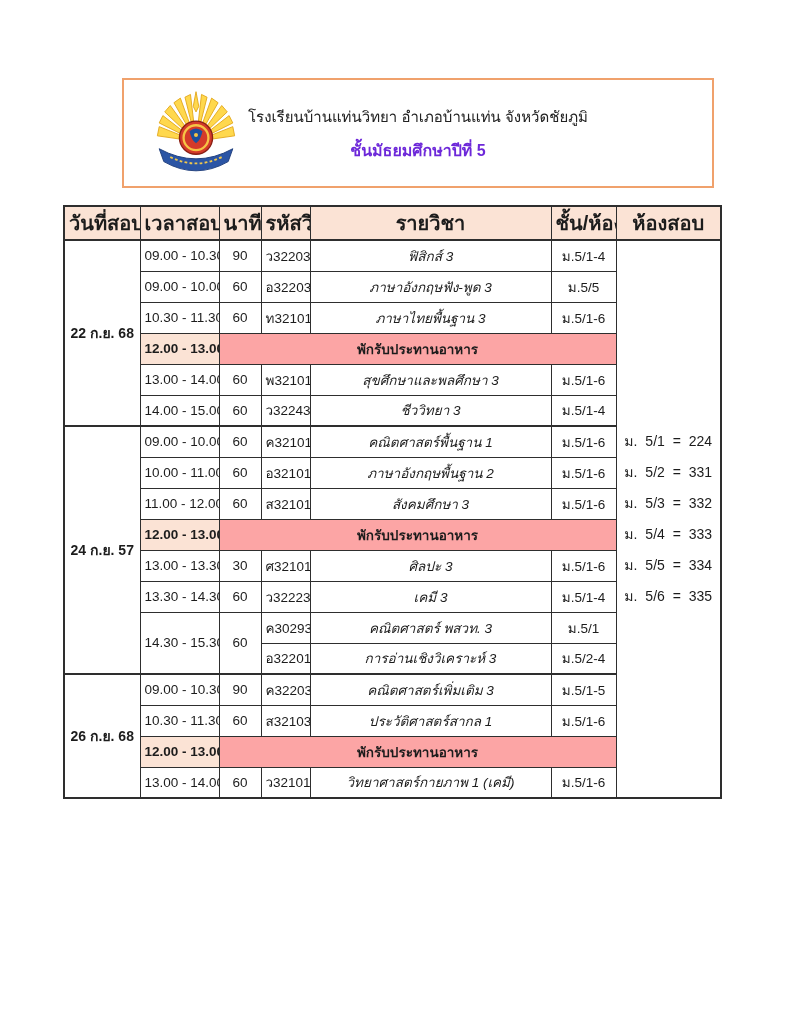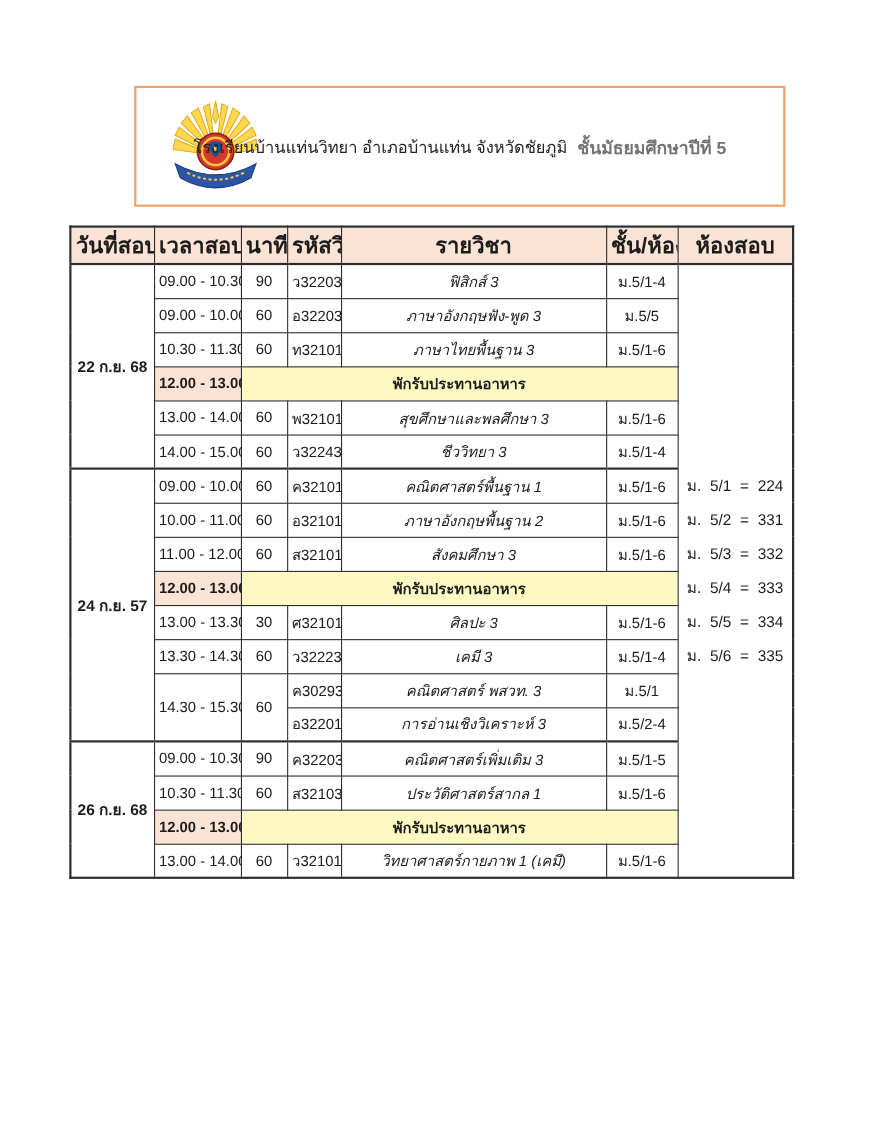--- a/index.html
+++ b/index.html
@@ -20,27 +20,27 @@
     background: #ffffff;
   }
   .title-logo {
     position: absolute;
     left: 26px; top: 10px;
     width: 92px; height: 88px;
   }
   .title-lines {
     position: absolute;
     left: 0; top: 0; right: 0; bottom: 0;
-    display: flex; flex-direction: row;
+    display: flex; flex-direction: column;
     align-items: center; justify-content: center;
     gap: 9px;
     padding-top: 2px;
   }
   .title-line  { font-size: 15px; color: #222; }
-  .title-grade { font-size: 16px; font-weight: bold; color: #737373; }
+  .title-grade { font-size: 16px; font-weight: bold; color: #6d28d9; }
 
   
   .exam-table-wrap {
     position: absolute;
     left: 63px; top: 205px;
   }
   table.exam {
     border-collapse: collapse;
     table-layout: fixed;
     width: 657px;
@@ -70,21 +70,21 @@
     font-weight: 600;
     font-size: 14px;
     border-right: 2px solid #2e2e2e;
   }
   td.subject-cell { text-align: left; padding-left: 6px; font-style: italic; }
   td.break-time {
     background: #FBE3D5;
     font-weight: bold;
   }
   td.break-label {
-    background: #fef9c3;
+    background: #fca5a5;
     font-weight: bold;
   }
   td.rooms-cell {
     vertical-align: top;
     border-left: 2px solid #2e2e2e;
     padding: 1px 0 0 13px;
     text-align: left;
   }
   .room-line {
     height: 30.9px;

